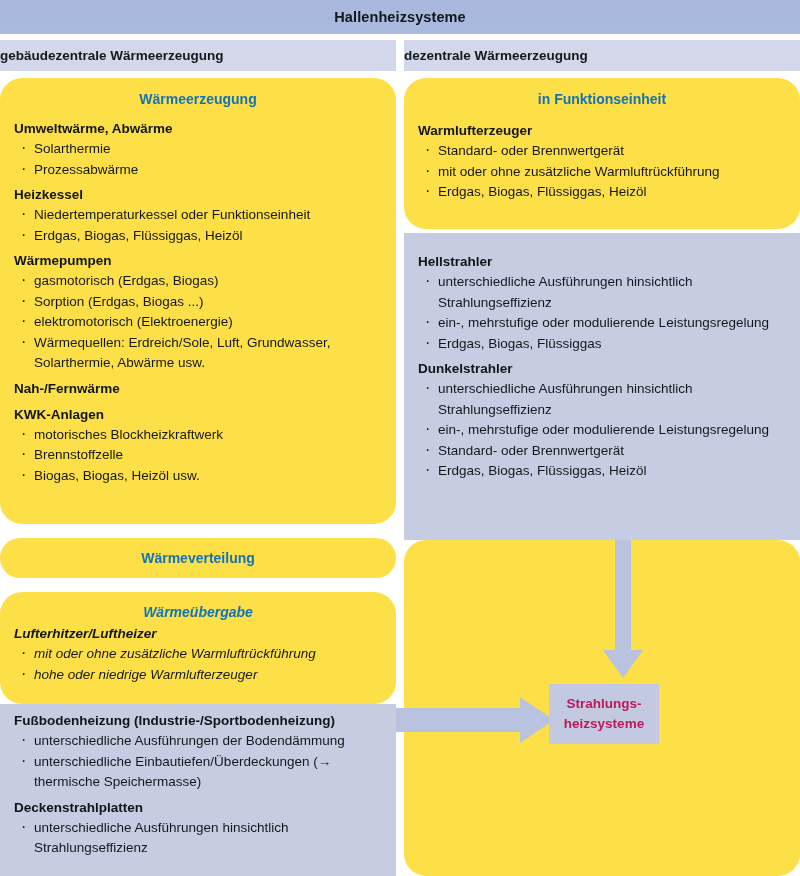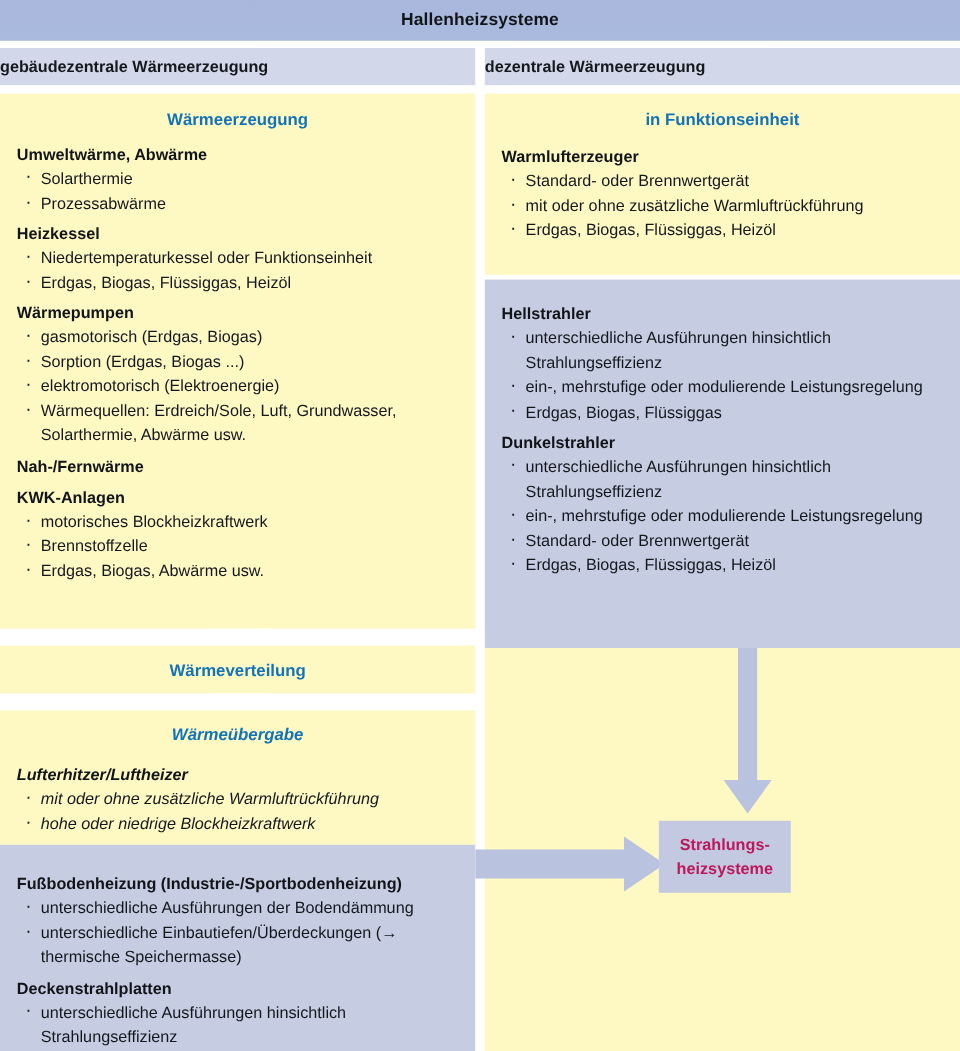--- a/index.html
+++ b/index.html
@@ -33,21 +33,21 @@
   .colhead.left{left:0;width:396px;}
   .colhead.right{left:404px;width:396px;}
   .colhead span{font-size:13.5px;font-weight:bold;color:#15181d;}
 
   
   .col{position:absolute;top:0;}
   .col.left{left:0;width:396px;}
   .col.right{left:404px;width:396px;}
 
   .panel{position:absolute;left:0;width:100%;box-sizing:border-box;}
-  .panel.light{background:#fef9c3;}
+  .panel.light{background:#fde047;border-radius:22px;}
   .panel.dark{background:#c6cde2;}
 
   
   .sec-title{
     text-align:center;color:#1273b8;font-weight:bold;font-size:14px;
     line-height:19px;
   }
 
   
   .grp{margin:0;padding:0;}
@@ -147,21 +147,21 @@
 
         <div class="grp" style="margin-bottom:9px;">
           <div class="grp-head">Nah-/Fernwärme</div>
         </div>
 
         <div class="grp">
           <div class="grp-head">KWK-Anlagen</div>
           <ul class="bul">
             <li>motorisches Blockheizkraftwerk</li>
             <li>Brennstoffzelle</li>
-            <li>Erdgas, Biogas, Abwärme usw.</li>
+            <li>Biogas, Biogas, Heizöl usw.</li>
           </ul>
         </div>
       </div>
     </div>
 
     <div class="sep" style="top:524px;">
       <svg class="notch" width="60" height="18" viewBox="0 0 60 18">
         <path d="M0,0 L60,0 L60,1 L34,18 L26,18 L0,1 Z" fill="#ffffff"></path>
       </svg>
     </div>
@@ -172,32 +172,32 @@
 
     <div class="sep" style="top:578px;">
       <svg class="notch" width="60" height="18" viewBox="0 0 60 18">
         <path d="M0,0 L60,0 L60,1 L34,18 L26,18 L0,1 Z" fill="#ffffff"></path>
       </svg>
     </div>
 
     <div class="panel light" style="top:592px;height:112px;padding-top:11px;font-style:italic;">
       <div class="sec-title">Wärmeübergabe</div>
 
-      <div class="pad" style="margin-top:15px;">
+      <div class="pad" style="margin-top:3px;">
         <div class="grp">
           <div class="grp-head">Lufterhitzer/Luftheizer</div>
           <ul class="bul">
             <li>mit oder ohne zusätzliche Warmluftrückführung</li>
-            <li>hohe oder niedrige Blockheizkraftwerk</li>
-          </ul>
-        </div>
-      </div>
-    </div>
-
-    <div class="panel dark" style="top:704px;height:172px;padding-top:24px;">
+            <li>hohe oder niedrige Warmlufterzeuger</li>
+          </ul>
+        </div>
+      </div>
+    </div>
+
+    <div class="panel dark" style="top:704px;height:172px;padding-top:8px;">
       <div class="pad">
         <div class="grp">
           <div class="grp-head">Fußbodenheizung (Industrie-/Sportbodenheizung)</div>
           <ul class="bul">
             <li>unterschiedliche Ausführungen der Bodendämmung</li>
             <li>unterschiedliche Einbautiefen/Überdeckungen (→ thermische Speichermasse)</li>
           </ul>
         </div>
         <div class="grp" style="margin-top:4px;">
           <div class="grp-head">Deckenstrahlplatten</div>

